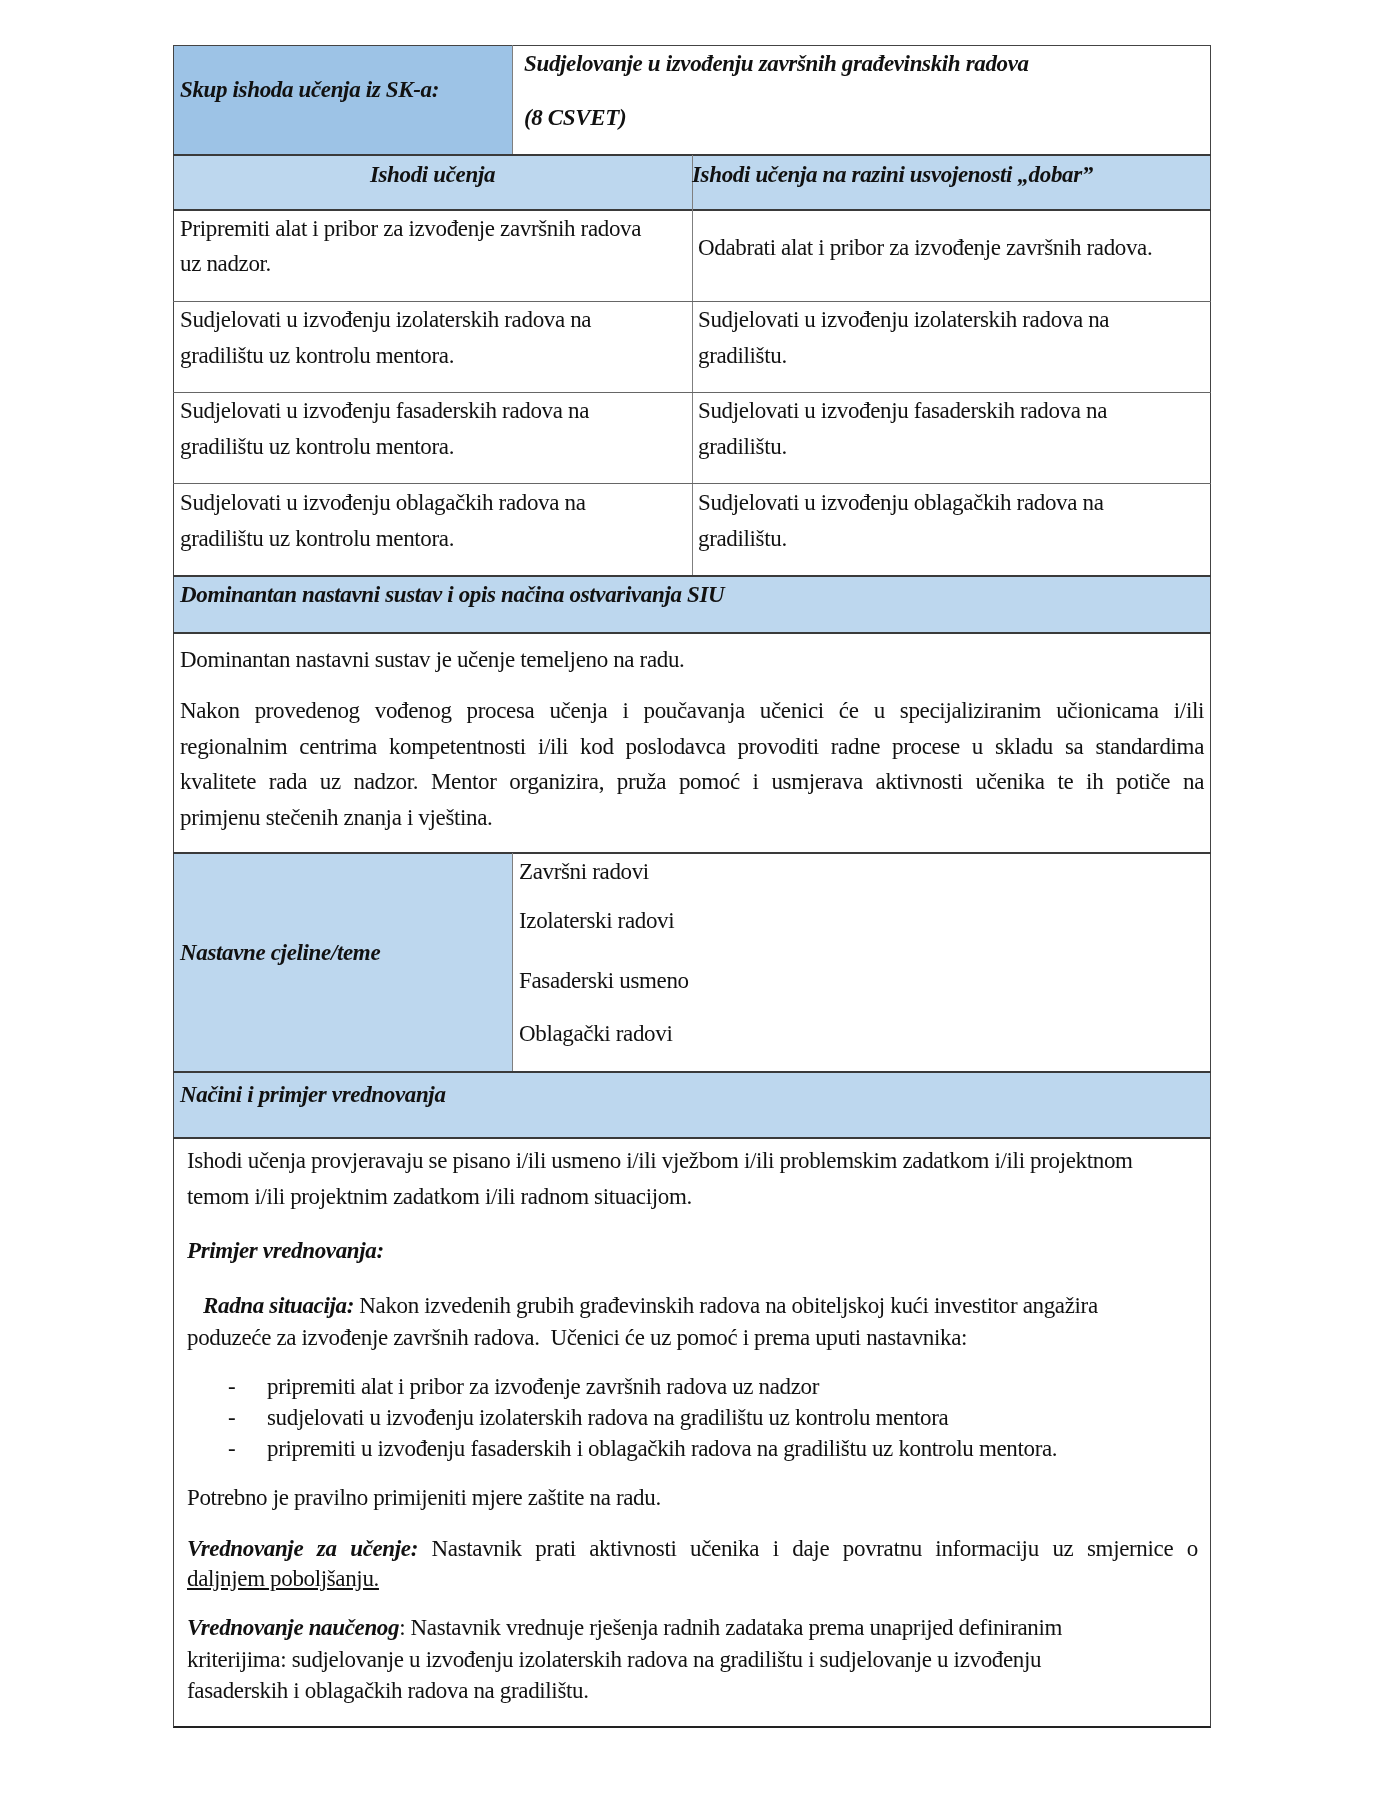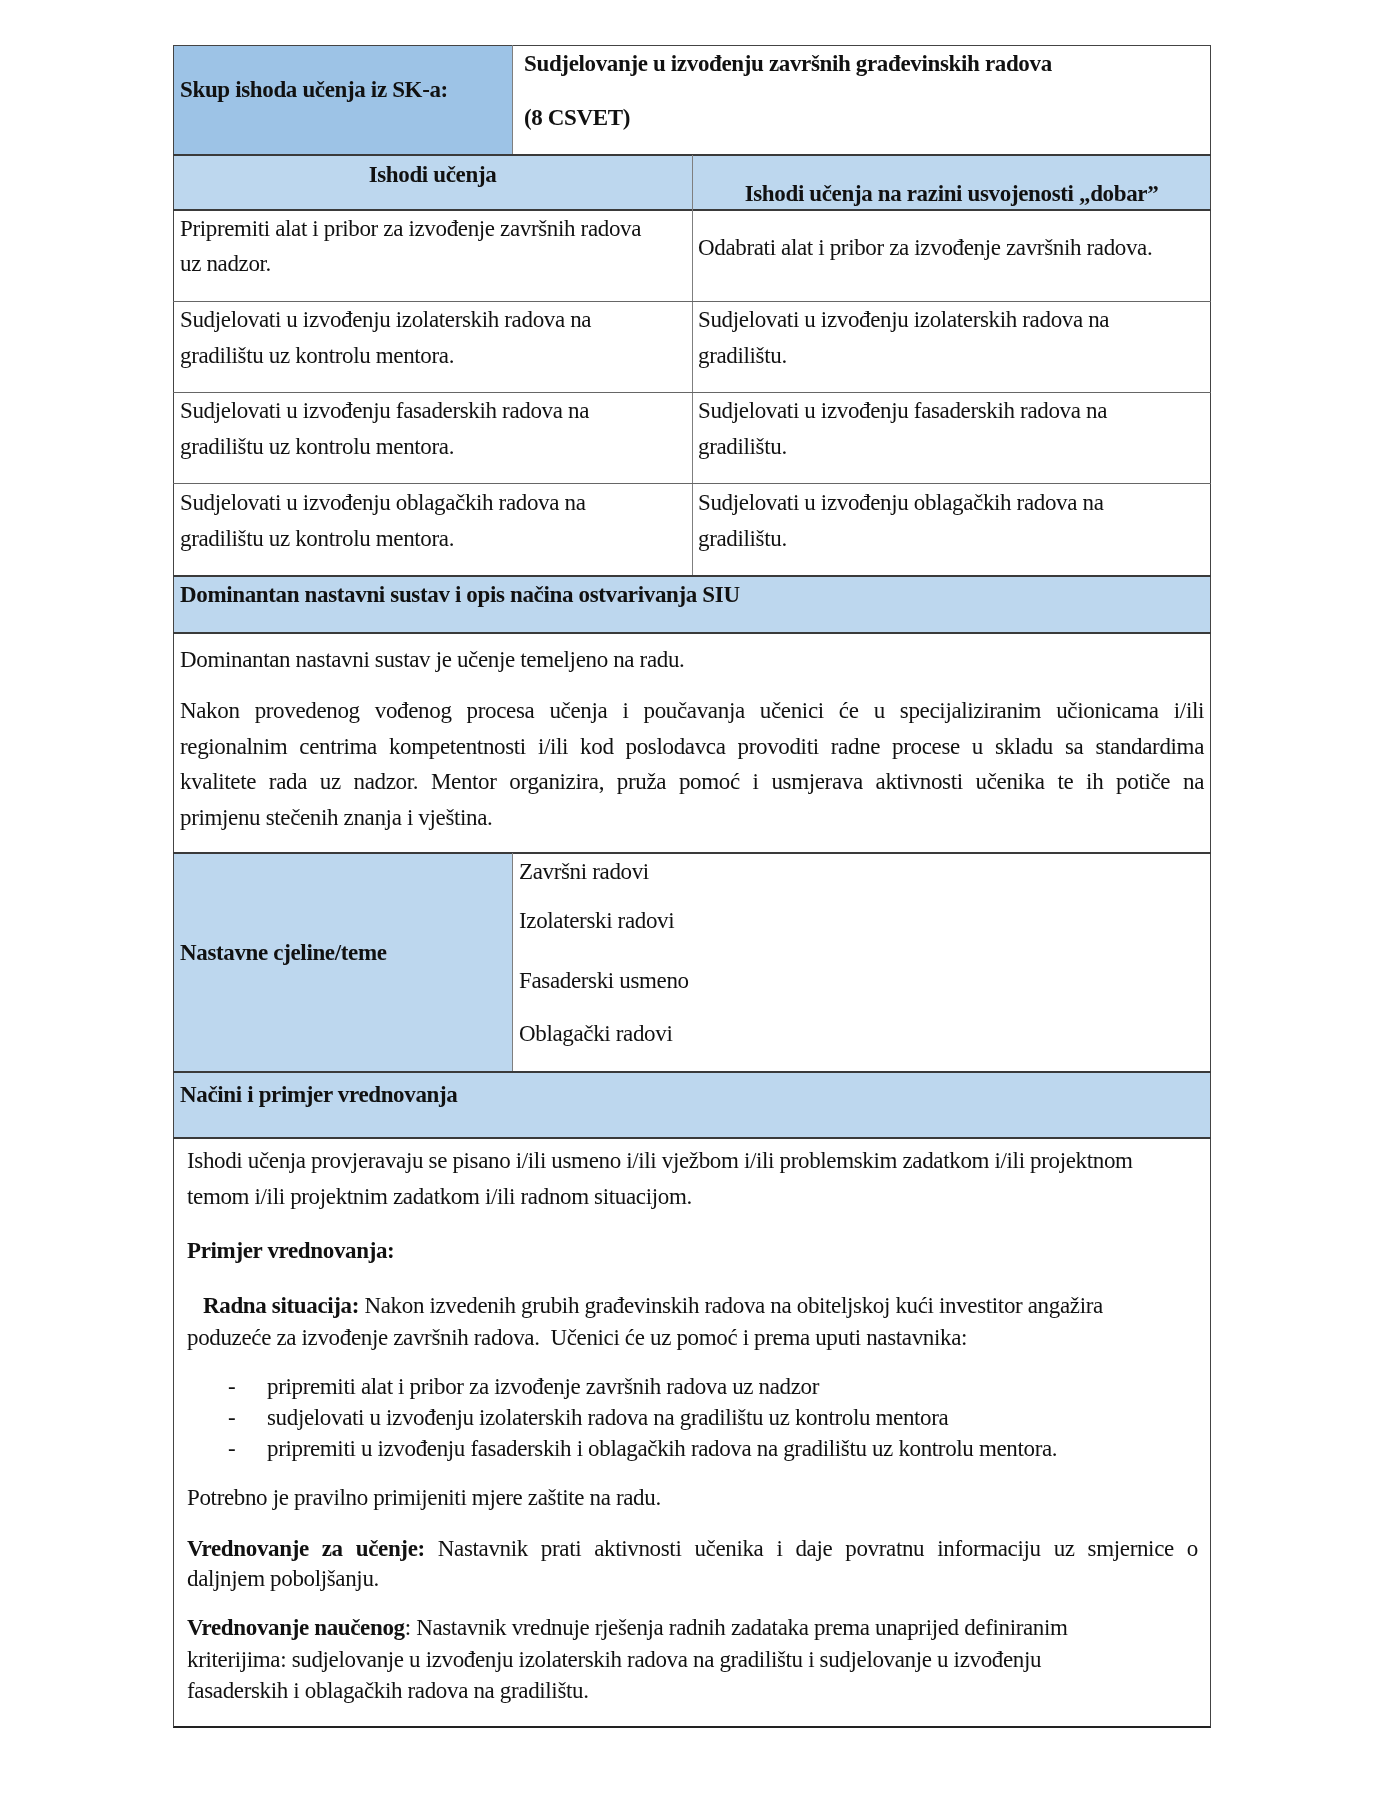--- a/index.html
+++ b/index.html
@@ -6,21 +6,21 @@
   body { width:1386px; height:1797px; position:relative; overflow:hidden;
          font-family:"Liberation Serif", "DejaVu Serif", serif; color:#111; }
   .cell { position:absolute; box-sizing:border-box; }
   .dark { background:#9dc3e6; }
   .light { background:#bdd7ee; }
   .vline { position:absolute; width:1px; background:#7f7f7f; }
   .hline { position:absolute; height:1.5px; background:#3a3a3a; }
   .frame { position:absolute; left:173px; top:45px; width:1038px; height:1683px;
            border:1.5px solid #444; box-sizing:border-box; border-bottom:2px solid #222; }
   .t { position:absolute; font-size:23px; line-height:1; white-space:nowrap; letter-spacing:-0.35px; }
-  .bold { font-weight:bold; }
+  .bold { font-weight:bold;font-style:italic; }
   .just { white-space:normal; text-align:justify; text-align-last:justify; }
 </style>
 </head>
 <body>
 
 <div class="cell dark" style="left: 173px; top: 45px; width: 339px; height: 110px; background: rgb(157, 195, 230);"></div>
 <div class="cell light" style="left: 173px; top: 155px; width: 1038px; height: 55px; background: rgb(189, 215, 238);"></div>
 <div class="cell light" style="left: 173px; top: 576px; width: 1038px; height: 57px; background: rgb(189, 215, 238);"></div>
 <div class="cell light" style="left: 173px; top: 853px; width: 339px; height: 219px; background: rgb(189, 215, 238);"></div>
 <div class="cell light" style="left: 173px; top: 1072px; width: 1038px; height: 66px; background: rgb(189, 215, 238);"></div>
@@ -38,21 +38,21 @@
 <div class="hline" style="left:173px;top:852px;width:1038px;"></div>
 <div class="vline" style="left:512px;top:853px;height:219px;"></div>
 <div class="hline" style="left:173px;top:1071px;width:1038px;"></div>
 <div class="hline" style="left:173px;top:1137px;width:1038px;"></div>
 
 <div class="t bold" style="left:180px;top:78px;">Skup ishoda učenja iz SK-a:</div>
 <div class="t bold" style="left:524px;top:52px;">Sudjelovanje u izvođenju završnih građevinskih radova</div>
 <div class="t bold" style="left:524px;top:106px;">(8 CSVET)</div>
 
 <div class="t bold" style="left:173px;width:519px;top:163px;text-align:center;">Ishodi učenja</div>
-<div class="t bold" style="left:692px;width:519px;top:163px;text-align:center;margin-top:19px;">Ishodi učenja na razini usvojenosti „dobar”</div>
+<div class="t bold" style="left:692px;width:519px;top:163px;text-align:left;">Ishodi učenja na razini usvojenosti „dobar”</div>
 
 <div>
   <div class="t" style="left:180px;top:217px;">Pripremiti alat i pribor za izvođenje završnih radova</div>
   <div class="t" style="left:180px;top:252px;">uz nadzor.</div>
   <div class="t" style="left:698px;top:236px;">Odabrati alat i pribor za izvođenje završnih radova.</div>
 </div>
 <div>
   <div class="t" style="left:180px;top:308px;">Sudjelovati u izvođenju izolaterskih radova na</div>
   <div class="t" style="left:180px;top:344px;">gradilištu uz kontrolu mentora.</div>
   <div class="t" style="left:698px;top:308px;">Sudjelovati u izvođenju izolaterskih radova na</div>
@@ -101,19 +101,19 @@
   <div class="t" style="left:267px;top:1406px;">sudjelovati u izvođenju izolaterskih radova na gradilištu uz kontrolu mentora</div>
   <div class="t" style="left:228px;top:1437px;">-</div>
   <div class="t" style="left:267px;top:1437px;">pripremiti u izvođenju fasaderskih i oblagačkih radova na gradilištu uz kontrolu mentora.</div>
 </div>
 
 <div class="t" style="left:187px;top:1486px;">Potrebno je pravilno primijeniti mjere zaštite na radu.</div>
 
 <div class="t just" style="left:187px;width:1011px;top:1537px;">
   <span class="bold">Vrednovanje za učenje:</span><span> Nastavnik prati aktivnosti učenika i daje povratnu informaciju uz smjernice o</span>
 </div>
-<div class="t" style="left:187px;top:1567px;">daljnjem poboljšanju.</div>
+<div class="t" style="left:187px;top:1567px;text-decoration:underline;">daljnjem poboljšanju.</div>
 
 <div class="t" style="left:187px;top:1616px;">
   <span class="bold">Vrednovanje naučenog</span><span>: Nastavnik vrednuje rješenja radnih zadataka prema unaprijed definiranim</span>
 </div>
 <div class="t" style="left:187px;top:1648px;">kriterijima: sudjelovanje u izvođenju izolaterskih radova na gradilištu i sudjelovanje u izvođenju</div>
 <div class="t" style="left:187px;top:1679px;">fasaderskih i oblagačkih radova na gradilištu.</div>
 
 </body></html>

